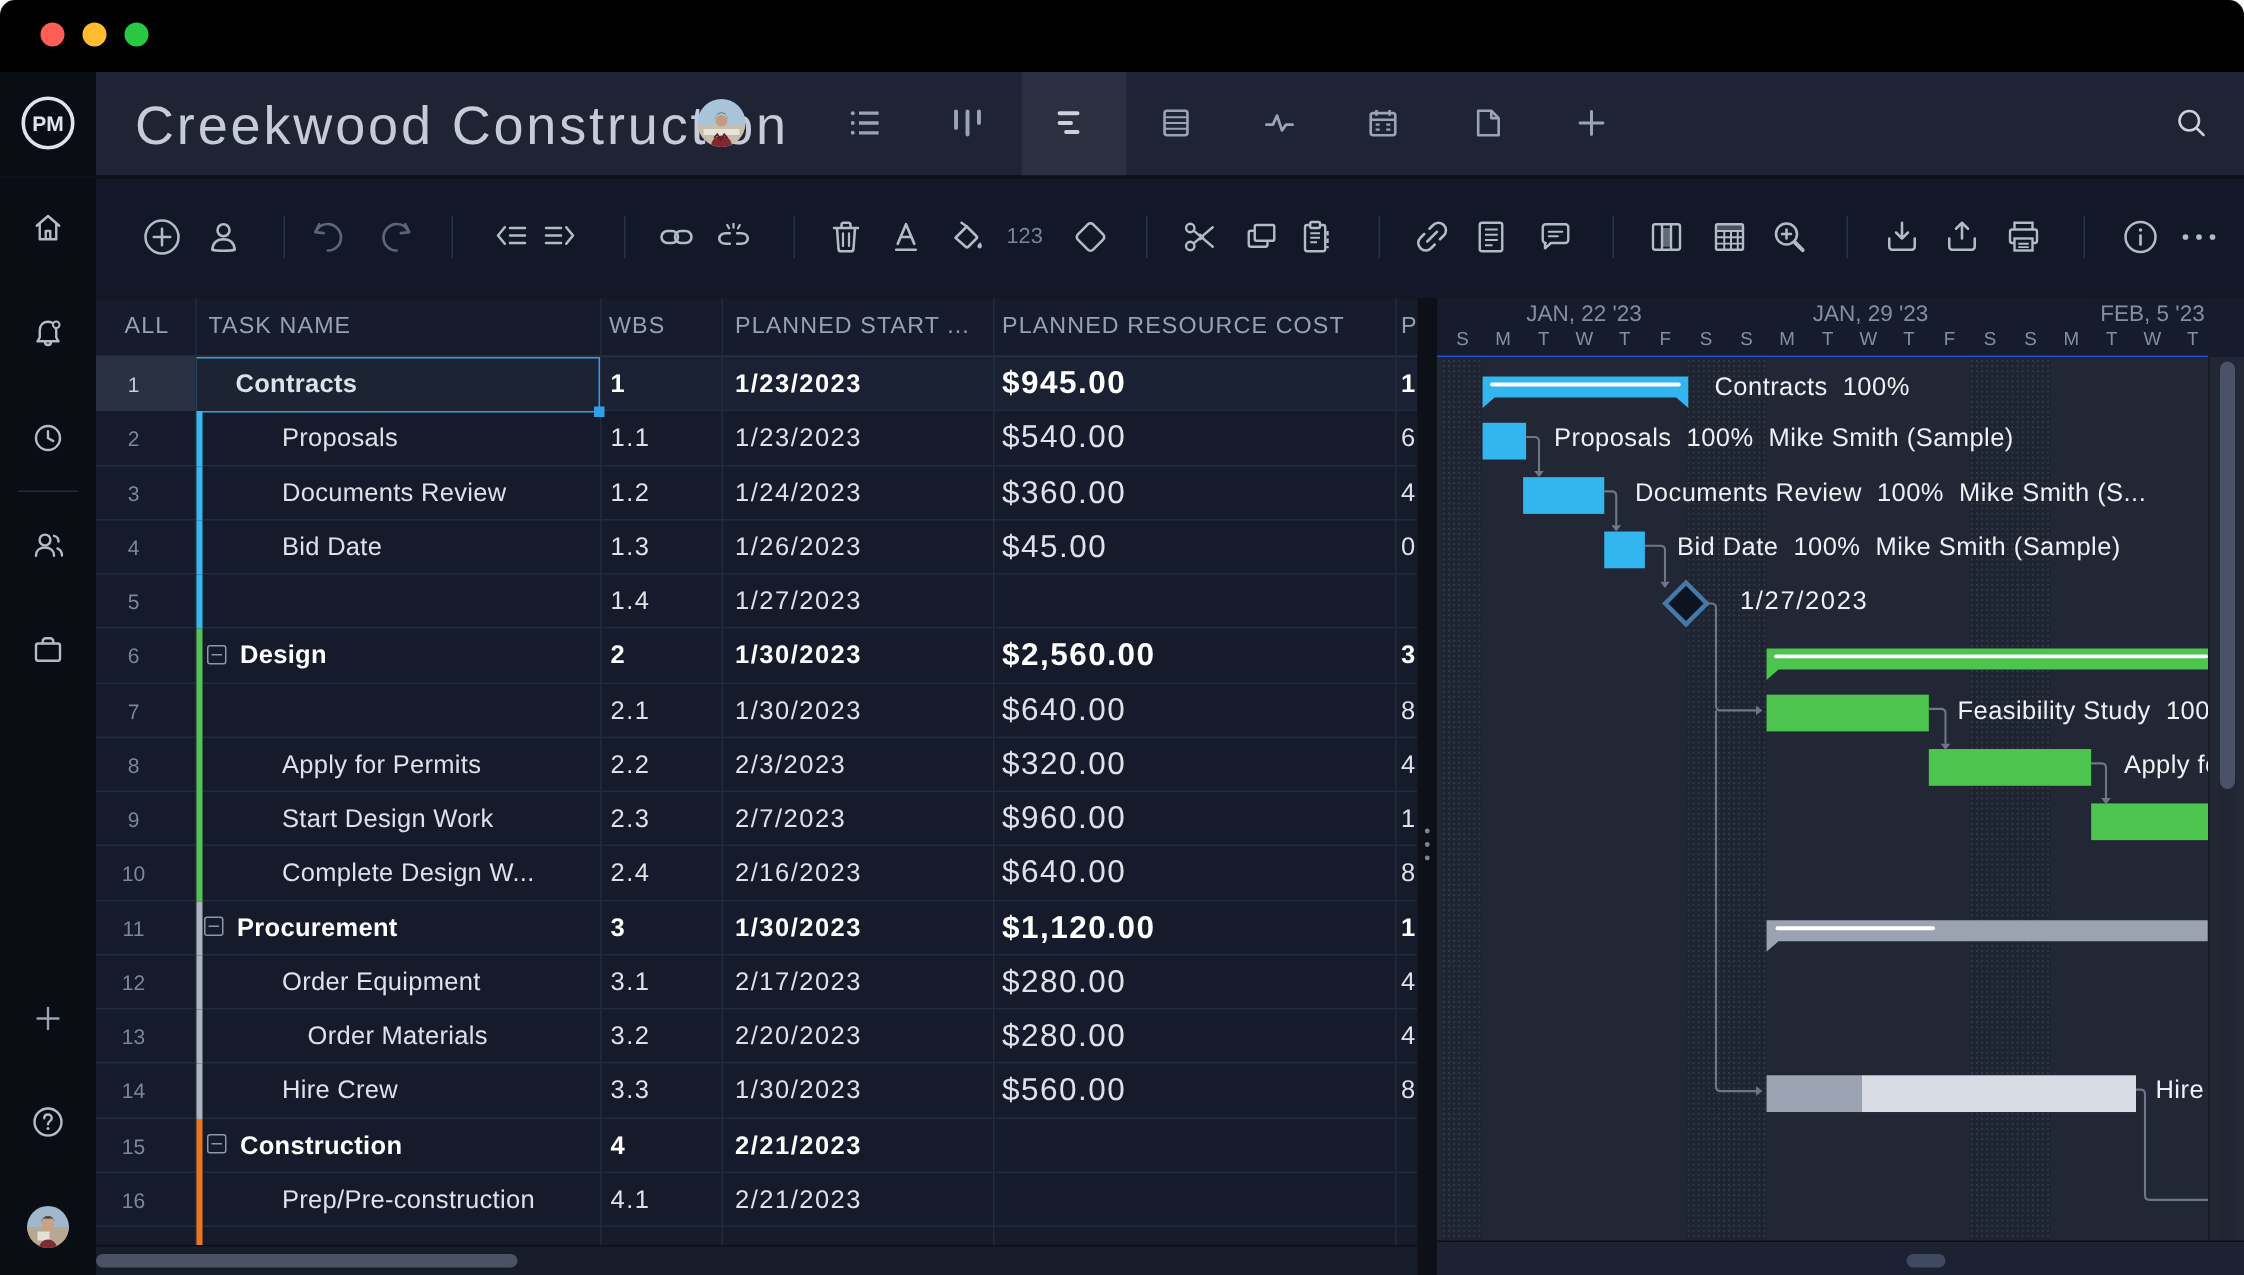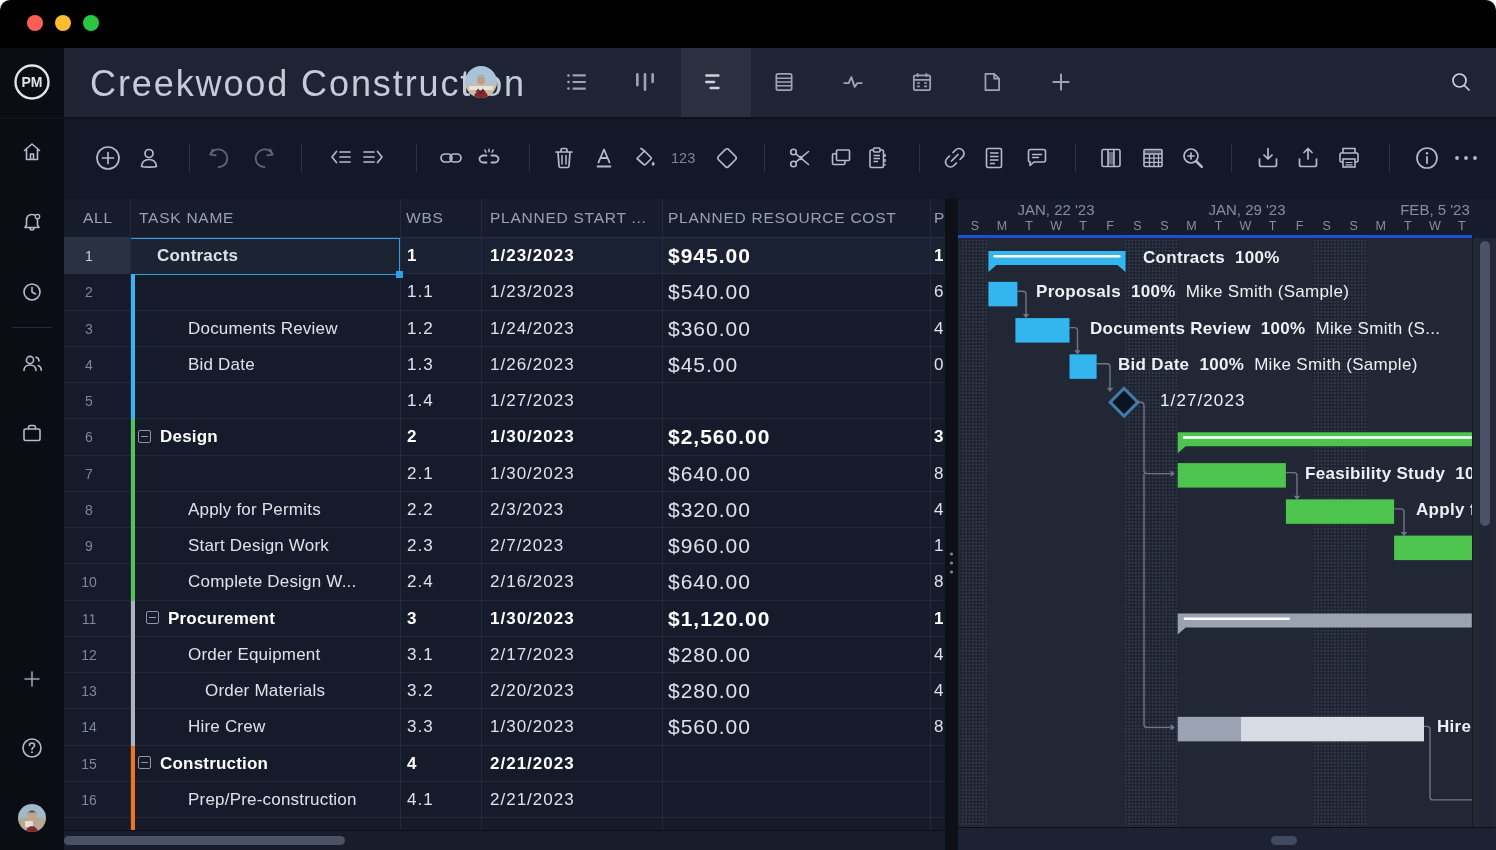--- a/index.html
+++ b/index.html
@@ -29,26 +29,26 @@
   .tcost { position:absolute; left:604px; top:0; color:#dde2ea; font-size:21px; letter-spacing:1px; line-height:36px; }
   .teff  { position:absolute; left:870px; top:0; color:#dde2ea; font-size:17px; letter-spacing:1px; line-height:36px; }
   .bold .tname,.bold .twbs,.bold .tdate,.bold .tcost,.bold .teff { font-weight:bold; color:#fff; }
   .colb { position:absolute; top:0; width:1px; background:#232b3b; }
   .exp { display:inline-block; width:13px; height:13px; border:1px solid #8f97a7; border-radius:2px; position:relative; vertical-align:middle; margin-right:9px; margin-top:-3px; }
   .exp::after { content:""; position:absolute; left:2px; right:2px; top:5px; height:1px; background:#8f97a7; }
   #selcell { position:absolute; left:66px; top:0; width:270px; height:36.5px; border:1.5px solid #2f9fe8; background:#1c2332; z-index:0; }
   #selhandle { position:absolute; left:332px; top:32.5px; width:7px; height:7px; background:#2f9fe8; }
   #splitter { position:absolute; left:881px; top:0; width:13px; height:651px; background:#0d1017; }
   #gantt { position:absolute; left:894px; top:0; width:538px; height:651px; background:#212734; overflow:hidden; }
-  #ghead { position:absolute; left:0; top:0; width:538px; height:39px; background:#161c2c; border-bottom:3px solid #1d4ed8; }
+  #ghead { position:absolute; left:0; top:0; width:538px; height:39px; background:#161c2c; border-bottom:1px solid #1d4ed8; }
   .wk { position:absolute; top:2px; font-size:15px; color:#858ea1; white-space:nowrap; transform:translateX(-50%); }
   .dl { position:absolute; top:20px; font-size:12.5px; color:#858ea1; transform:translateX(-50%); }
   .wkend { position:absolute; top:40px; height:588px; background:#1e2430; background-image:radial-gradient(circle, #333c50 0.7px, transparent 0.85px); background-size:3.38px 3.4px; }
   .glabel { position:absolute; white-space:nowrap; font-size:17px; letter-spacing:0.3px; color:#edf0f5; }
-  .glabel b { font-weight:bold; }
+  .glabel b { font-weight:normal; }
   #gscroll { position:absolute; left:0; top:628px; width:538px; height:23px; background:#1c2232; border-top:1px solid #0c0f16; }
   #gpill { position:absolute; left:313px; top:8px; width:26px; height:9px; border-radius:4.5px; background:#3f4a61; }
   #vtrack { position:absolute; left:521px; top:40px; width:12px; height:588px; background:#202634; }
   #vthumb { position:absolute; left:522px; top:42px; width:10px; height:285px; border-radius:5px; background:#4a5268; }
   #tblscroll { position:absolute; left:0; top:631px; width:881px; height:20px; background:#171d2b; border-top:1px solid #0c0f16; }
   #tblthumb { position:absolute; left:0px; top:5px; width:281px; height:8.5px; border-radius:4.5px; background:#4a5264; }
 </style>
 </head>
 <body>
 <div id="win">
@@ -306,20 +306,21 @@
           <div class="tname" style="padding-left:27px; font-weight:bold; color:#dde2ea;">Contracts</div>
           <div class="twbs">1</div>
           <div class="tdate">1/23/2023</div>
           <div class="tcost">$945.00</div>
           <div class="teff">1</div>
           <div id="selhandle" style="z-index:2;"></div>
         </div>
         <div class="row" style="top:36.25px;">
           <div class="num">2</div>
           <div class="strip" style="background:#36b7f1;"></div>
+          <div class="tname" style="padding-left:58px;">Proposals</div>
           <div class="twbs">1.1</div>
           <div class="tdate">1/23/2023</div>
           <div class="tcost">$540.00</div>
           <div class="teff">6</div>
         </div>
         <div class="row" style="top:72.50px;">
           <div class="num">3</div>
           <div class="strip" style="background:#36b7f1;"></div>
           <div class="tname" style="padding-left:58px;">Documents Review</div>
           <div class="twbs">1.2</div>
@@ -382,21 +383,21 @@
           <div class="strip" style="background:#53c353;"></div>
           <div class="tname" style="padding-left:58px;">Complete Design W...</div>
           <div class="twbs">2.4</div>
           <div class="tdate">2/16/2023</div>
           <div class="tcost">$640.00</div>
           <div class="teff">8</div>
         </div>
         <div class="row bold" style="top:362.50px;">
           <div class="num">11</div>
           <div class="strip" style="background:#aeb4bf;"></div>
-          <div class="tname" style="padding-left:6px;margin-left:10px;"><span class="exp"></span>Procurement</div>
+          <div class="tname" style="padding-left:6px;"><span class="exp"></span>Procurement</div>
           <div class="twbs">3</div>
           <div class="tdate">1/30/2023</div>
           <div class="tcost">$1,120.00</div>
           <div class="teff">1</div>
         </div>
         <div class="row" style="top:398.75px;">
           <div class="num">12</div>
           <div class="strip" style="background:#aeb4bf;"></div>
           <div class="tname" style="padding-left:58px;">Order Equipment</div>
           <div class="twbs">3.1</div>

